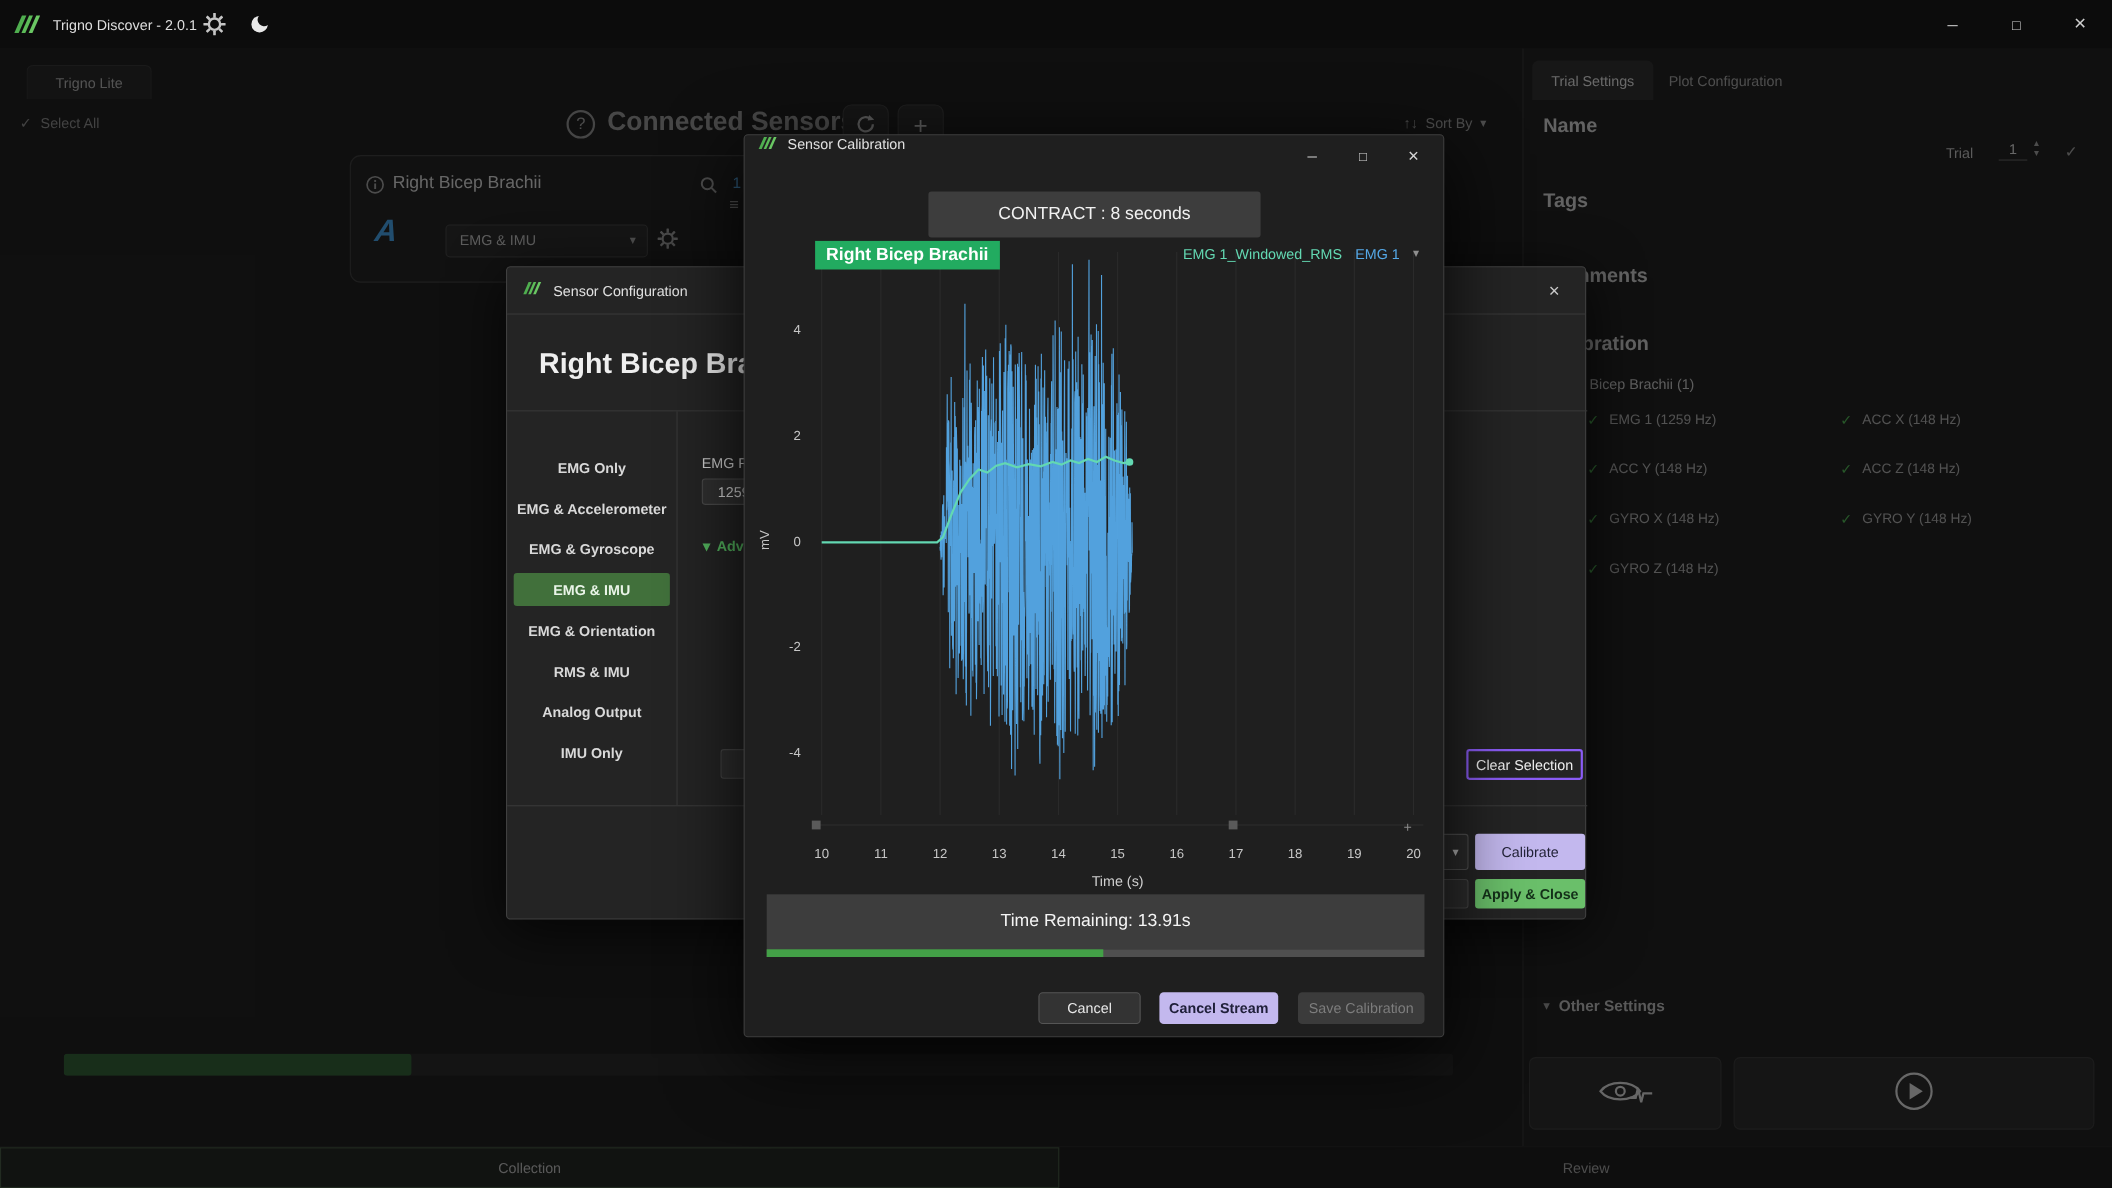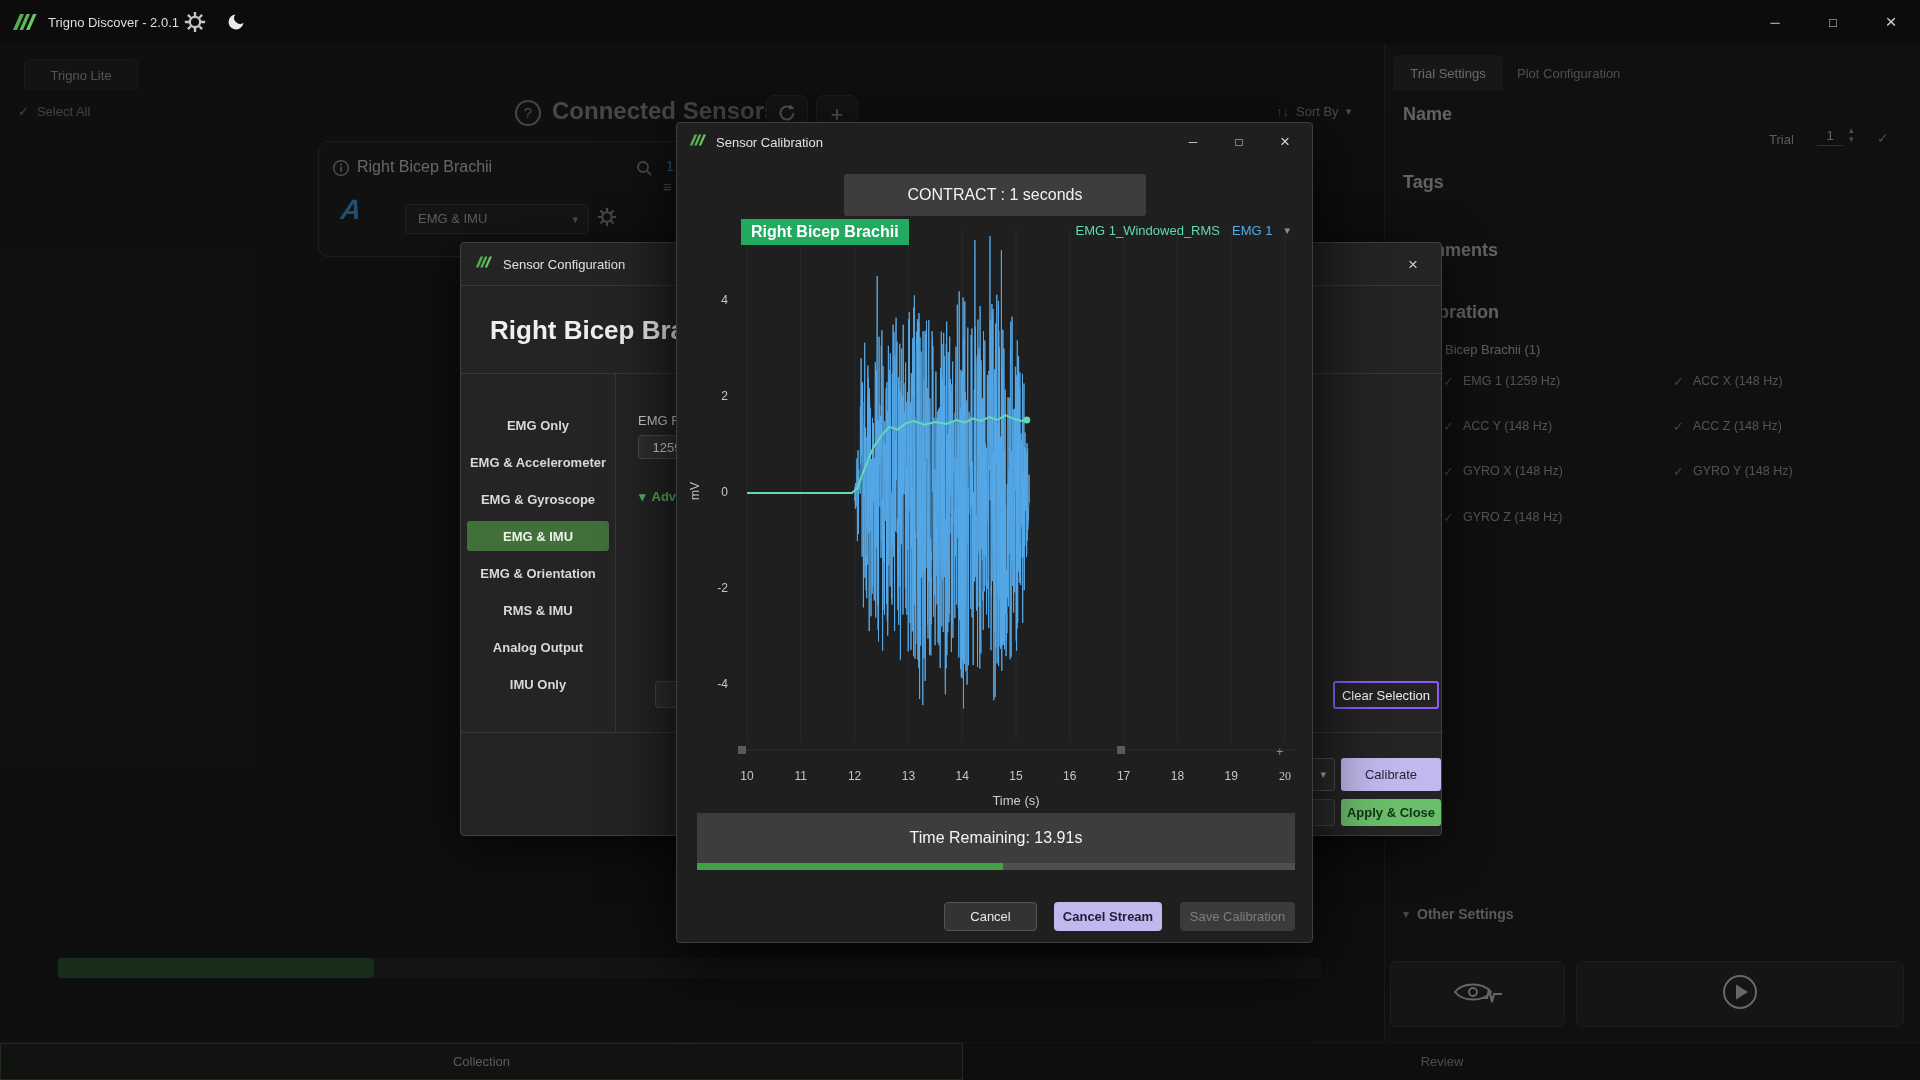--- a/index.html
+++ b/index.html
@@ -93,21 +93,21 @@
   #config-stub-btn{position:absolute;left:194px;top:438px;width:150px;height:27px;background:#2e2e2e;border:1px solid #454545;border-radius:3px;cursor:pointer;}
   #btn-clear{position:absolute;left:872px;top:438px;width:106px;height:28px;background:transparent;border:2px solid #8b5cf6;border-radius:3px;color:#eeeeee;font-size:13px;display:flex;align-items:center;justify-content:center;cursor:pointer;}
   #combo-stub{position:absolute;left:780px;top:515px;width:94px;height:33px;background:#2b2b2b;border:1px solid #4f4f4f;border-radius:3px;cursor:pointer;}
   #combo-stub .caret{position:absolute;right:8px;top:9px;color:#b5b5b5;font-size:11px;}
   #btn-calibrate{position:absolute;left:880px;top:515px;width:100px;height:33px;background:#c3b8ee;border-radius:3px;color:#232338;font-weight:400;font-size:13px;display:flex;align-items:center;justify-content:center;cursor:pointer;}
   #apply-stub{position:absolute;left:780px;top:556px;width:94px;height:27px;background:#2d2d2d;border:1px solid #454545;border-radius:3px;cursor:pointer;}
   #btn-apply{position:absolute;left:880px;top:556px;width:100px;height:27px;background:#6abf6a;border-radius:3px;color:#143019;font-weight:700;font-size:13px;display:flex;align-items:center;justify-content:center;cursor:pointer;}
 
   
   #calib-dialog{position:absolute;left:676px;top:122px;width:637px;height:821px;background:#1f1f1f;border:1px solid #3e3e3e;border-radius:4px;box-shadow:0 18px 70px rgba(0,0,0,0.85);z-index:80;}
-  #calib-titlebar{position:absolute;left:0;top:0;right:0;height:38px;display:flex;align-items:center;padding-left:12px;gap:9px;}
+  #calib-titlebar{position:absolute;left:0;top:0;right:0;height:38px;display:flex;padding-left:12px;gap:9px;}
   #calib-controls{position:absolute;right:4px;top:0;height:38px;display:flex;}
   .calib-win-btn{width:46px;height:38px;display:flex;align-items:center;justify-content:center;color:#d5d5d5;font-size:12px;cursor:pointer;}
   .calib-win-btn.close{font-size:17px;}
   #phase-banner{position:absolute;left:167px;top:51px;width:302px;height:42px;background:#3d3d3d;border-radius:3px;display:flex;align-items:center;justify-content:center;font-size:16px;color:#f2f2f2;}
   #sensor-chip{position:absolute;left:64px;top:96px;background:#22ab60;color:#ffffff;font-size:16px;font-weight:700;padding:4px 10px;z-index:5;white-space:nowrap;}
   #legend{position:absolute;right:22px;top:100px;display:flex;gap:12px;align-items:center;font-size:13px;z-index:5;}
   #legend .caret{color:#8f8f8f;font-size:11px;cursor:pointer;}
   #chart-wrap{position:absolute;left:59px;top:106px;width:560px;height:532px;}
   #y-ticks{position:absolute;left:-44px;top:0;width:36px;height:532px;}
   .ytick{position:absolute;width:36px;text-align:right;color:#c6c6c6;font-size:12px;}
@@ -355,21 +355,21 @@
           <polygon points="14,18 21,2 24.5,2 17.5,18" fill="#6ac763"></polygon>
         </svg></span>
     <span class="dlg-title">Sensor Calibration</span>
   </div>
   <div id="calib-controls">
     <div class="calib-win-btn">─</div>
     <div class="calib-win-btn">□</div>
     <div class="calib-win-btn close">×</div>
   </div>
 
-  <div id="phase-banner">CONTRACT : 1 seconds</div>
+  <div id="phase-banner">CONTRACT : 8 seconds</div>
 
   <div id="sensor-chip">Right Bicep Brachii</div>
   <div id="legend">
     <span id="legend-rms" style="color: rgb(99, 216, 178);">EMG 1_Windowed_RMS</span>
     <span id="legend-emg" style="color: rgb(85, 169, 232);">EMG 1</span>
     <span class="caret">▾</span>
   </div>
 
   <div id="chart-wrap">
     <svg id="emg-plot" width="560" height="532" viewBox="0 0 560 532">
@@ -404,21 +404,21 @@
         <div class="xtick" style="left: -4px;">10</div>
         <div class="xtick" style="left: 49.8px;">11</div>
         <div class="xtick" style="left: 103.6px;">12</div>
         <div class="xtick" style="left: 157.4px;">13</div>
         <div class="xtick" style="left: 211.2px;">14</div>
         <div class="xtick" style="left: 265px;">15</div>
         <div class="xtick" style="left: 318.8px;">16</div>
         <div class="xtick" style="left: 372.6px;">17</div>
         <div class="xtick" style="left: 426.4px;">18</div>
         <div class="xtick" style="left: 480.2px;">19</div>
-        <div class="xtick" style="left: 534px; font-family: Liberation Serif, serif;">20</div>
+        <div class="xtick" style="left: 534px;">20</div>
       </div>
     <div id="time-label">Time (s)</div>
   </div>
 
   <div id="tr-banner">Time Remaining: 13.91s</div>
   <div id="tr-bar">
     <div id="tr-fill" style="width: 51.2%;"></div>
   </div>
 
   <div id="btn-cal-cancel" class="cal-btn">Cancel</div>

